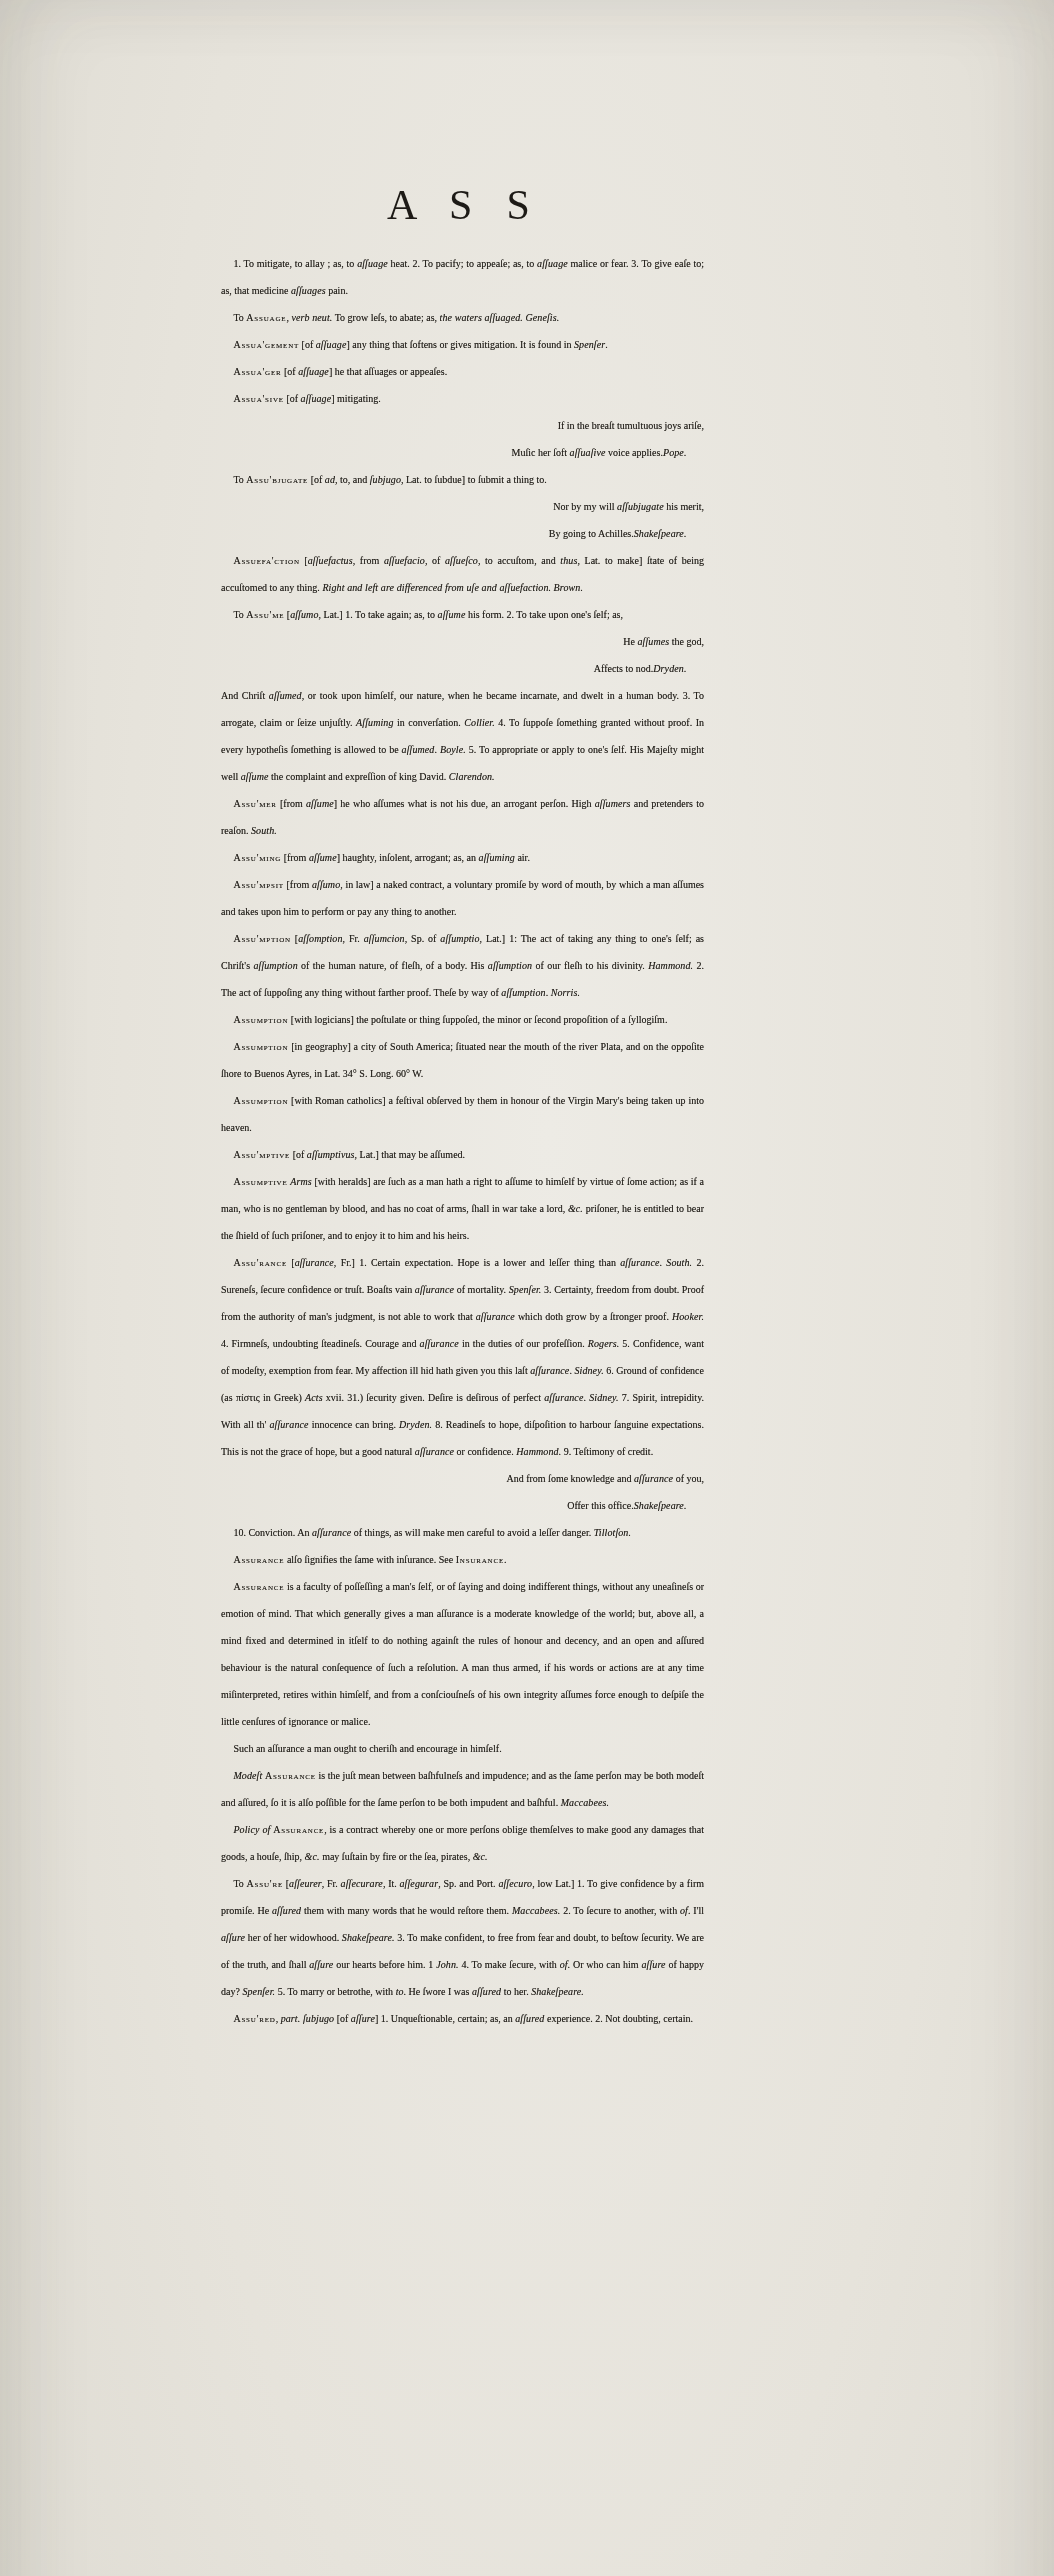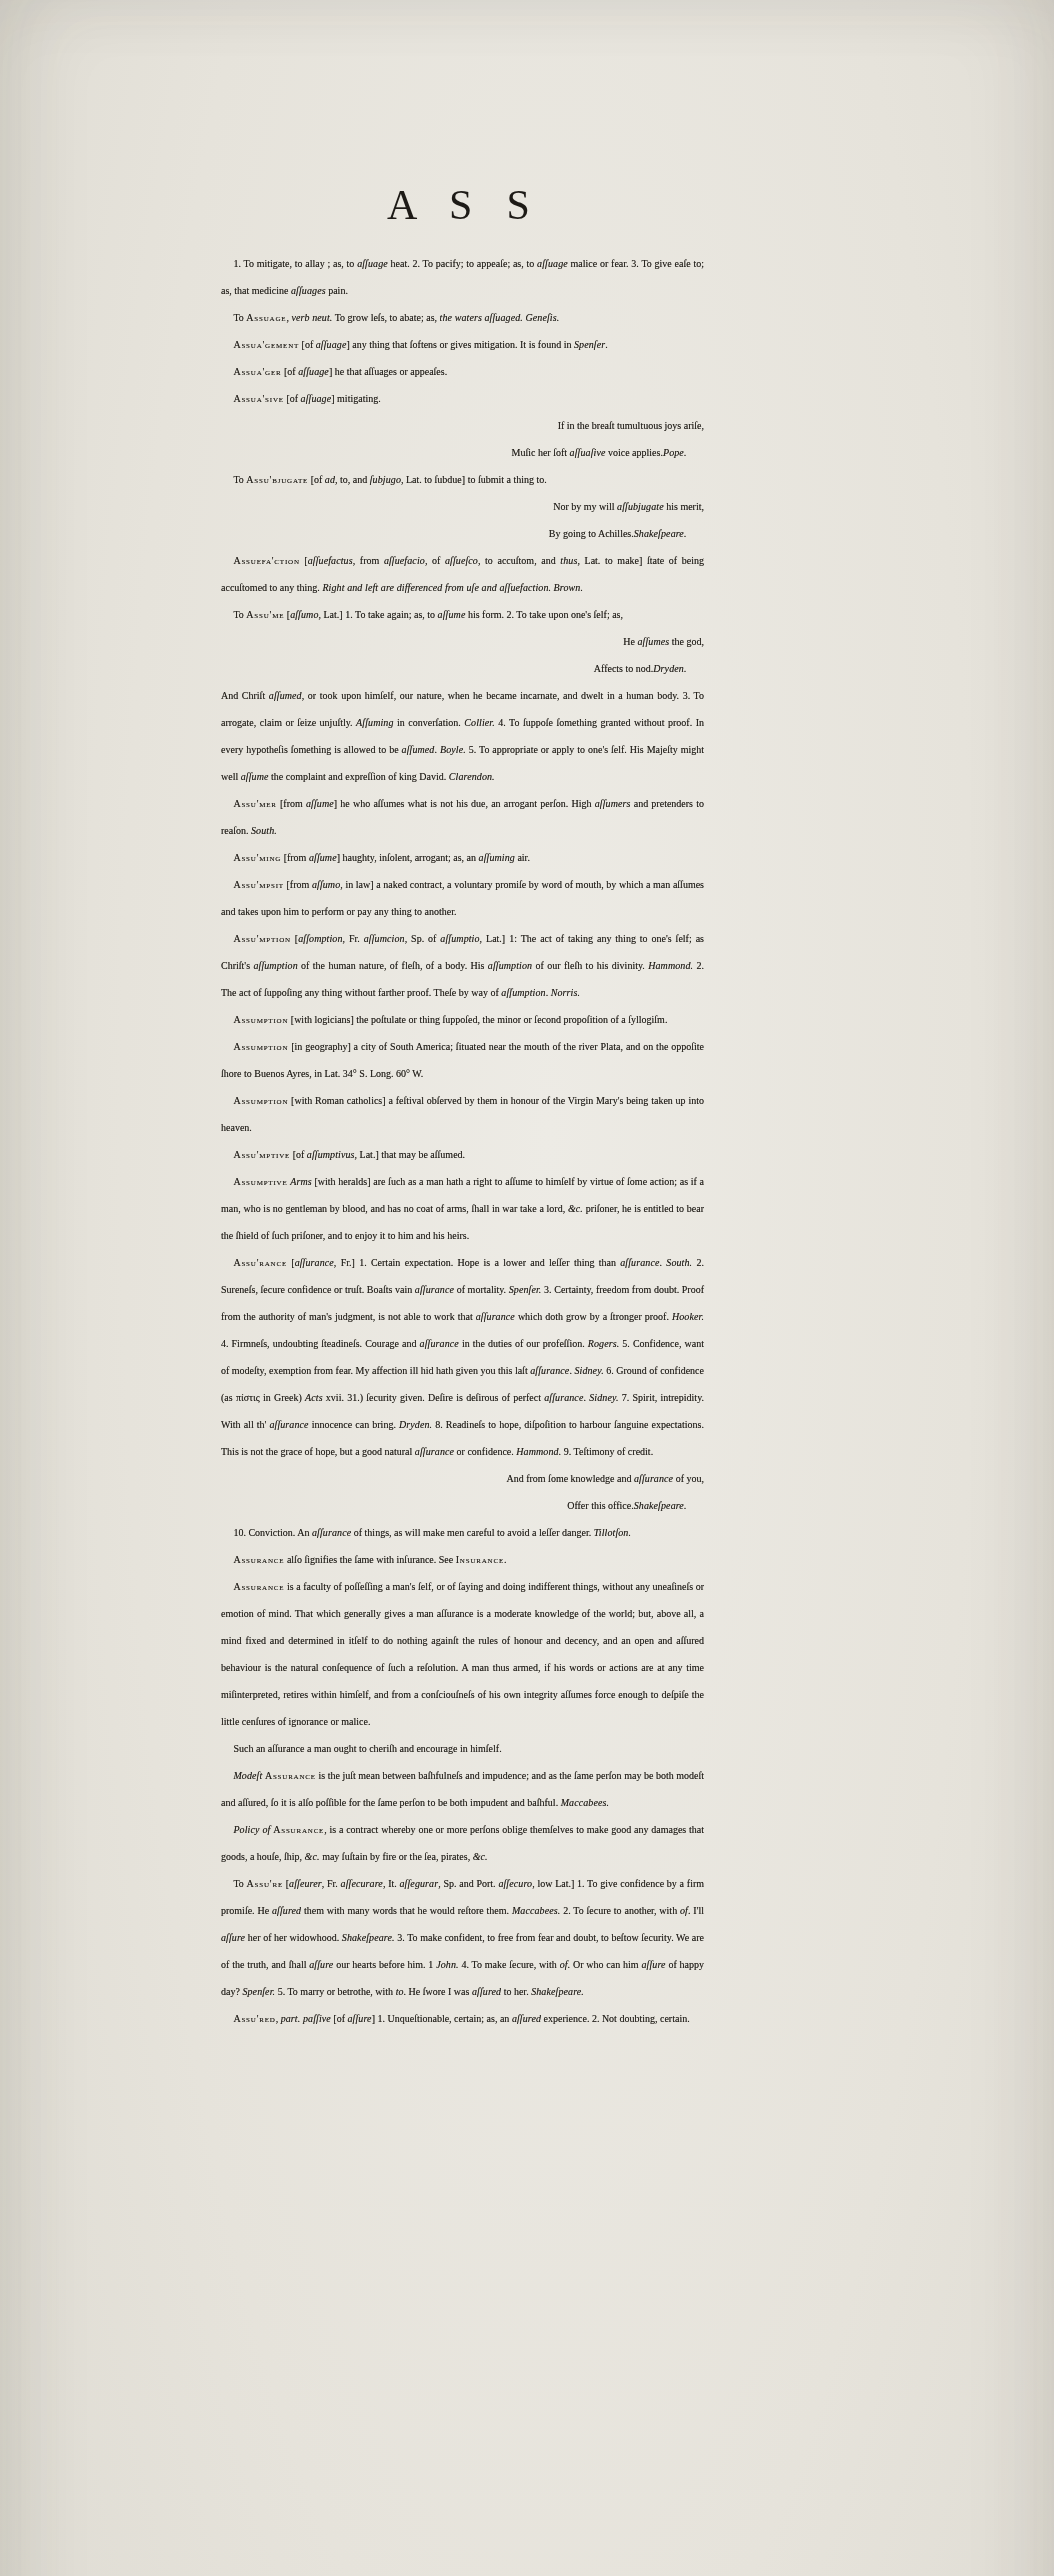--- a/index.html
+++ b/index.html
@@ -79,18 +79,18 @@
           <div class="qline">And from ſome knowledge and <i>aſſurance</i> of you,</div>
           <div class="qline">Offer this office.<span class="attr"><i>Shakeſpeare.</i></span></div>
         </div>
         <p class="entry">10. Conviction. An <i>aſſurance</i> of things, as will make men careful to avoid a leſſer danger. <i>Tillotſon.</i></p>
         <p class="entry"><span class="sc">Assurance</span> alſo ſignifies the ſame with inſurance. See <span class="sc">Insurance</span>.</p>
         <p class="entry"><span class="sc">Assurance</span> is a faculty of poſſeſſing a man's ſelf, or of ſaying and doing indifferent things, without any uneaſineſs or emotion of mind. That which generally gives a man aſſurance is a moderate knowledge of the world; but, above all, a mind fixed and determined in itſelf to do nothing againſt the rules of honour and decency, and an open and aſſured behaviour is the natural conſequence of ſuch a reſolution. A man thus armed, if his words or actions are at any time miſinterpreted, retires within himſelf, and from a conſciouſneſs of his own integrity aſſumes force enough to deſpiſe the little cenſures of ignorance or malice.</p>
         <p class="entry">Such an aſſurance a man ought to cheriſh and encourage in himſelf.</p>
         <p class="entry"><i>Modeſt</i> <span class="sc">Assurance</span> is the juſt mean between baſhfulneſs and impudence; and as the ſame perſon may be both modeſt and aſſured, ſo it is alſo poſſible for the ſame perſon to be both impudent and baſhful. <i>Maccabees.</i></p>
         <p class="entry"><i>Policy of</i> <span class="sc">Assurance</span>, is a contract whereby one or more perſons oblige themſelves to make good any damages that goods, a houſe, ſhip, <i>&amp;c.</i> may ſuſtain by fire or the ſea, pirates, <i>&amp;c.</i></p>
         <p class="entry">To <span class="sc">Assu're</span> [<i>aſſeurer</i>, Fr. <i>aſſecurare</i>, It. <i>aſſegurar</i>, Sp. and Port. <i>aſſecuro</i>, low Lat.] 1. To give confidence by a firm promiſe. He <i>aſſured</i> them with many words that he would reſtore them. <i>Maccabees.</i> 2. To ſecure to another, with <i>of</i>. I'll <i>aſſure</i> her of her widowhood. <i>Shakeſpeare.</i> 3. To make confident, to free from fear and doubt, to beſtow ſecurity. We are of the truth, and ſhall <i>aſſure</i> our hearts before him. 1 <i>John.</i> 4. To make ſecure, with <i>of</i>. Or who can him <i>aſſure</i> of happy day? <i>Spenſer.</i> 5. To marry or betrothe, with <i>to</i>. He ſwore I was <i>aſſured</i> to her. <i>Shakeſpeare.</i></p>
-        <p class="entry"><span class="sc">Assu'red</span>, <i>part. paſſive</i> [of <i>aſſure</i>] 1. Unqueſtionable, certain; as, an <i>aſſured</i> experience. 2. Not doubting, certain.</p>
+        <p class="entry"><span class="sc">Assu'red</span>, <i>part. ſubjugo</i> [of <i>aſſure</i>] 1. Unqueſtionable, certain; as, an <i>aſſured</i> experience. 2. Not doubting, certain.</p>
       </div>
   </div>
 
 </div>
 
 
 </body></html>

